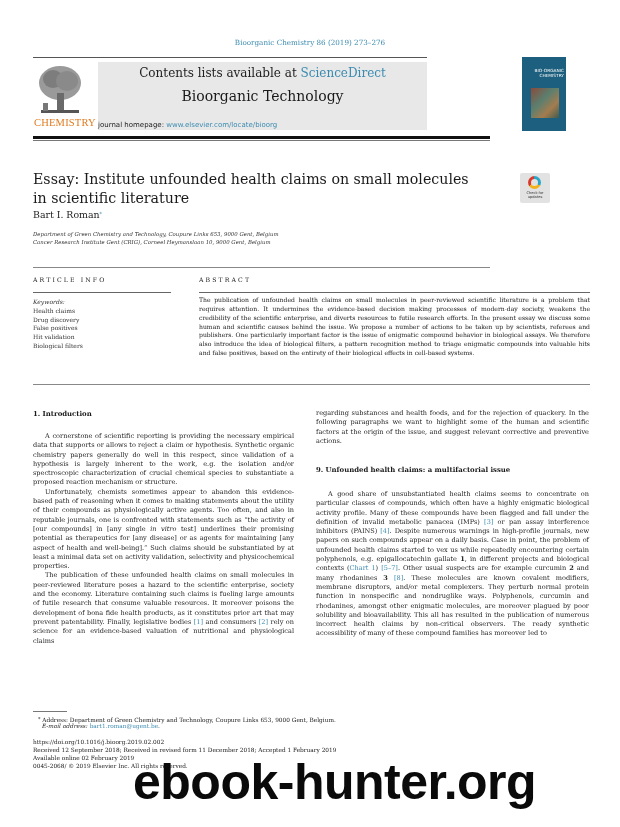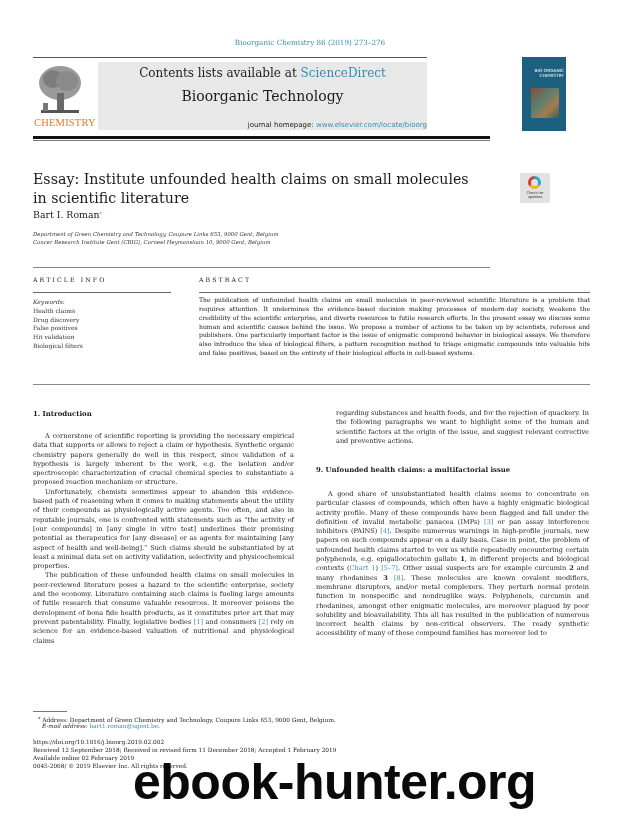--- a/index.html
+++ b/index.html
@@ -9,21 +9,21 @@
   }
   .abs { position: absolute; }
   a, .link { color: #3b8bb0; text-decoration: none; }
 
   
   .citation { top: 38px; left: 0; width: 620px; text-align: center; font-size: 7.2px; color: #3b8bb0; }
   .rule-top { top: 57px; left: 33px; width: 394px; height: 1px; background: #555; }
   .band { top: 62px; left: 98px; width: 329px; height: 68px; background: #e8e8e8; }
   .band-contents { top: 66px; left: 98px; width: 329px; text-align: center; font-size: 12px; color: #222; }
   .band-title { top: 88px; left: 98px; width: 329px; text-align: center; font-size: 14px; color: #1a1a1a; }
-  .band-home { top: 121px; left: 98px; width: 329px; text-align: right; font-size: 7px; color: #222;
+  .band-home { top: 121px; left: 98px; width: 329px; text-align: left; font-size: 7px; color: #222;
                font-family: "DejaVu Sans", "Liberation Sans", sans-serif; }
   .rule-thick { top: 136px; left: 33px; width: 457px; height: 3px; background: #111; }
 
   .elsevier-logo { top: 63px; left: 34px; width: 52px; height: 70px; }
   .elsevier-tree { position: absolute; left: 3px; top: 0; width: 46px; height: 54px; }
   .elsevier-word { position: absolute; left: 0; top: 54px; width: 54px; text-align: center;
                    font-size: 10.5px; color: #e07b1f; letter-spacing: 0.2px; font-family: "Liberation Serif", serif; }
 
   .cover { top: 57px; left: 522px; width: 44px; height: 74px; background: #1d5f7e; }
   .cover-title { position: absolute; left: 3px; top: 11px; width: 39px; text-align: right;
@@ -52,21 +52,21 @@
   .rule-info { top: 292px; left: 33px; width: 138px; height: 1px; background: #666; }
   .rule-abs { top: 292px; left: 199px; width: 391px; height: 1px; background: #666; }
   .keywords { top: 298px; left: 33px; font-size: 6px; line-height: 8.8px; color: #333; }
   .keywords .kw-head { font-style: italic; }
   .abstract { top: 296px; left: 199px; width: 391px; font-size: 6.1px; line-height: 8.85px; text-align: justify; color: #222; }
   .rule-4 { top: 384px; left: 33px; width: 557px; height: 1px; background: #888; }
 
   
   .col { font-size: 6.55px; line-height: 9.3px; text-align: justify; color: #1e1e1e; }
   .col p { margin: 0; text-indent: 12px; }
-  .col .noind { text-indent: 0; margin-left: 20px; }
+  .col .noind { text-indent: 0; }
   .col1 { top: 432px; left: 33px; width: 261px; }
   .col2 { top: 409px; left: 316px; width: 273px; }
   .h2 { font-size: 6.9px; font-weight: bold; color: #1a1a1a; }
   .h-intro { top: 410px; left: 33px; }
   .h-s2 { top: 466px; left: 316px; }
   .col2b { top: 490px; left: 316px; width: 273px; }
   b.num { font-weight: bold; }
 
   
   .foot-rule { top: 711px; left: 33px; width: 34px; height: 1px; background: #777; }

